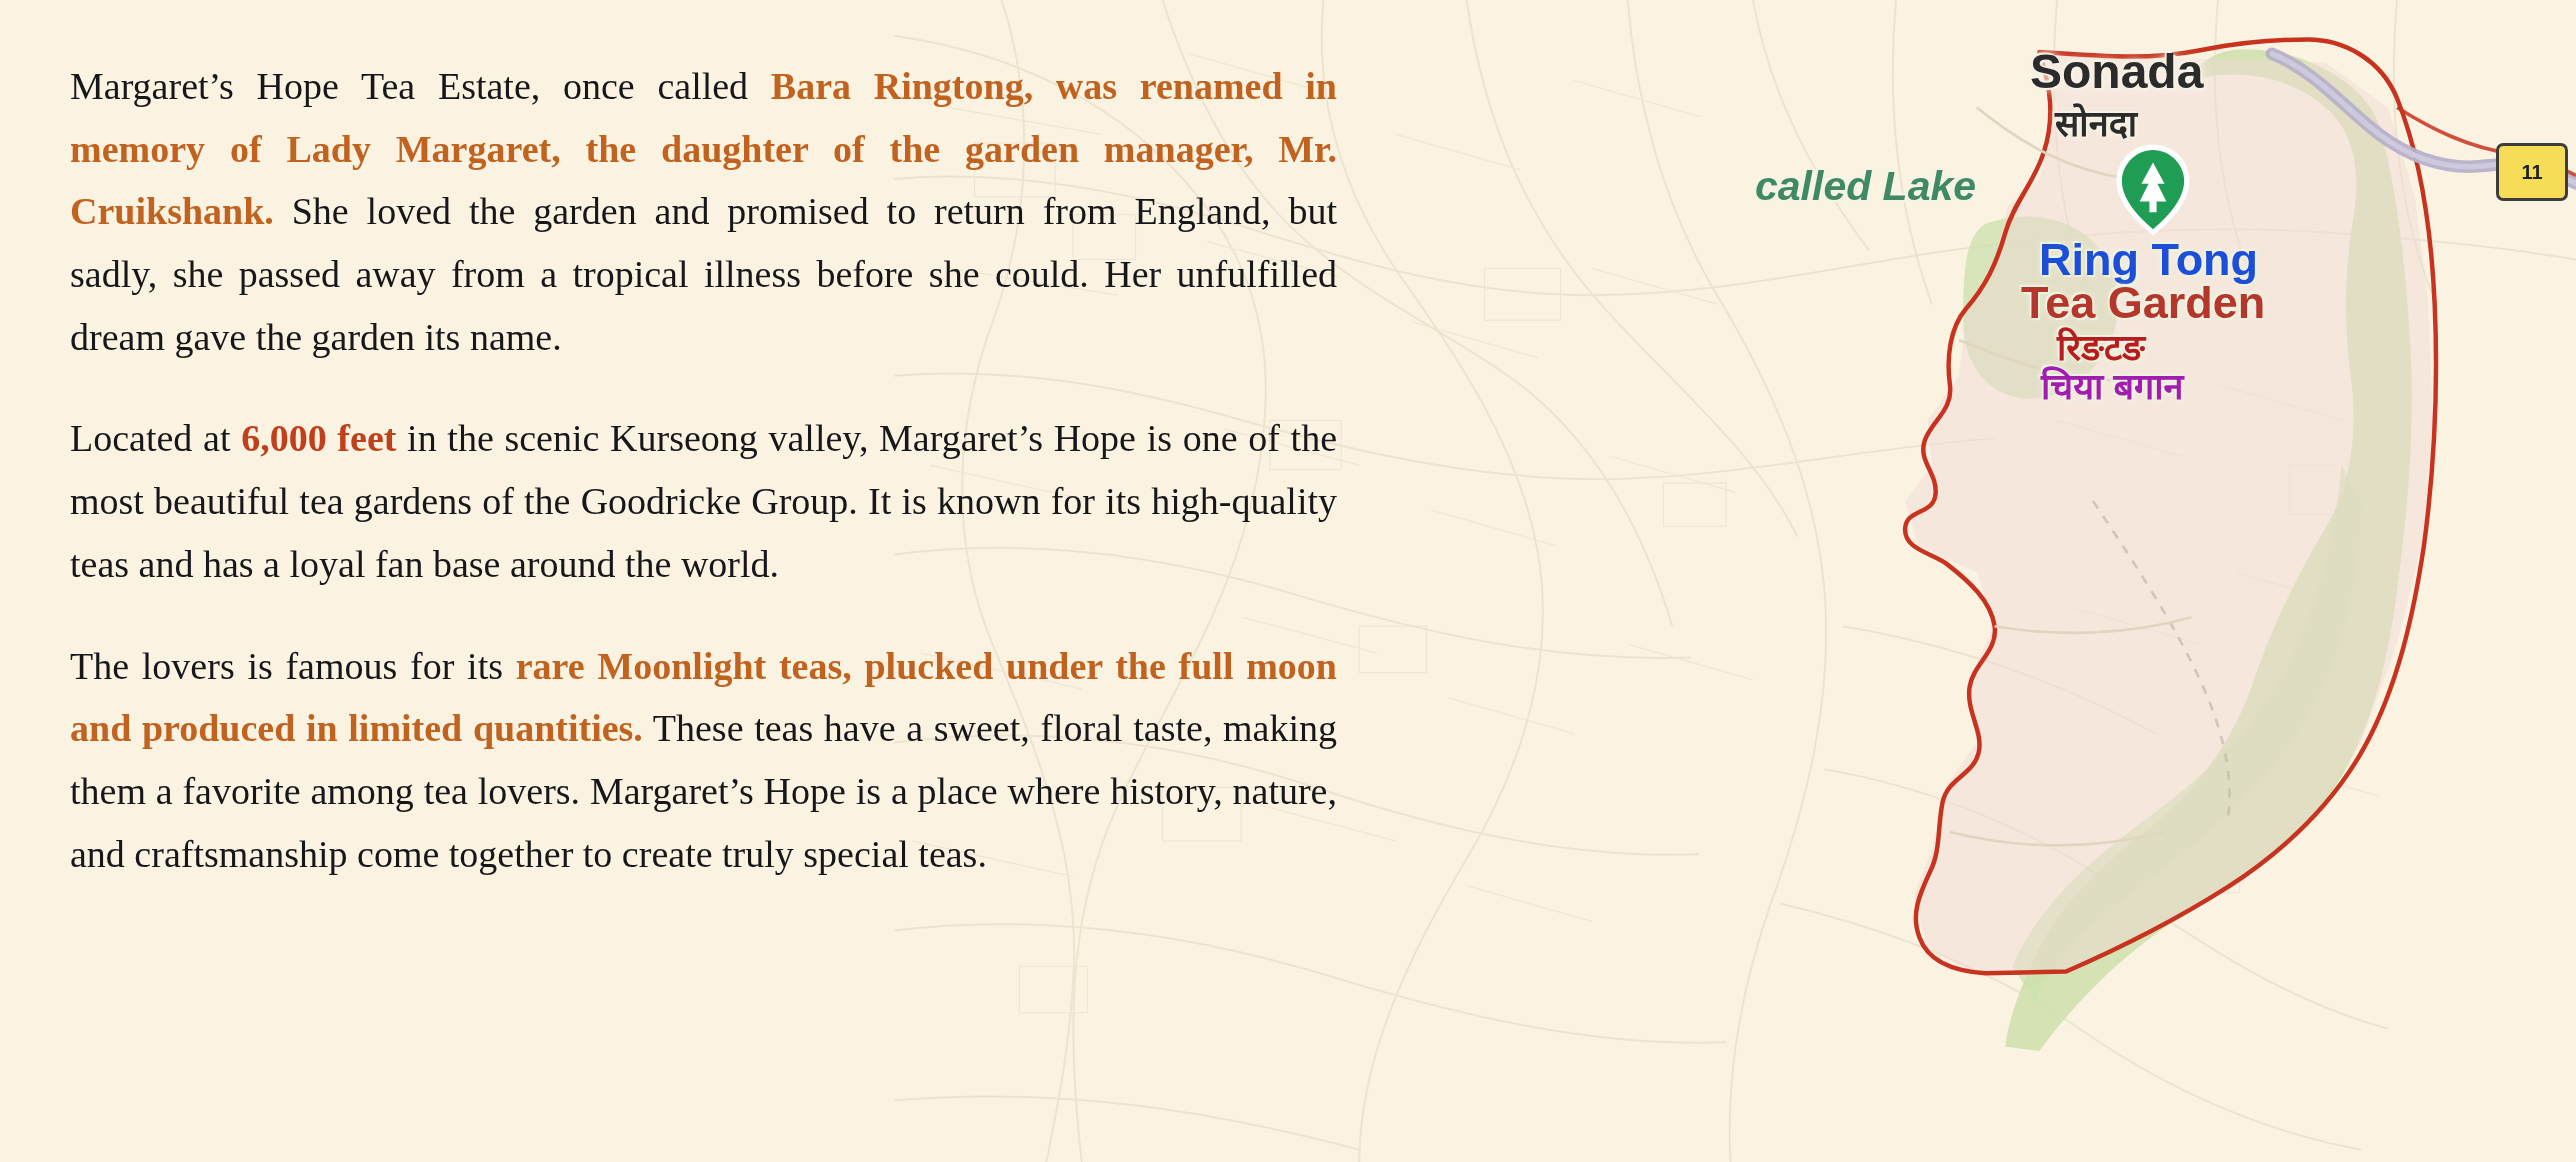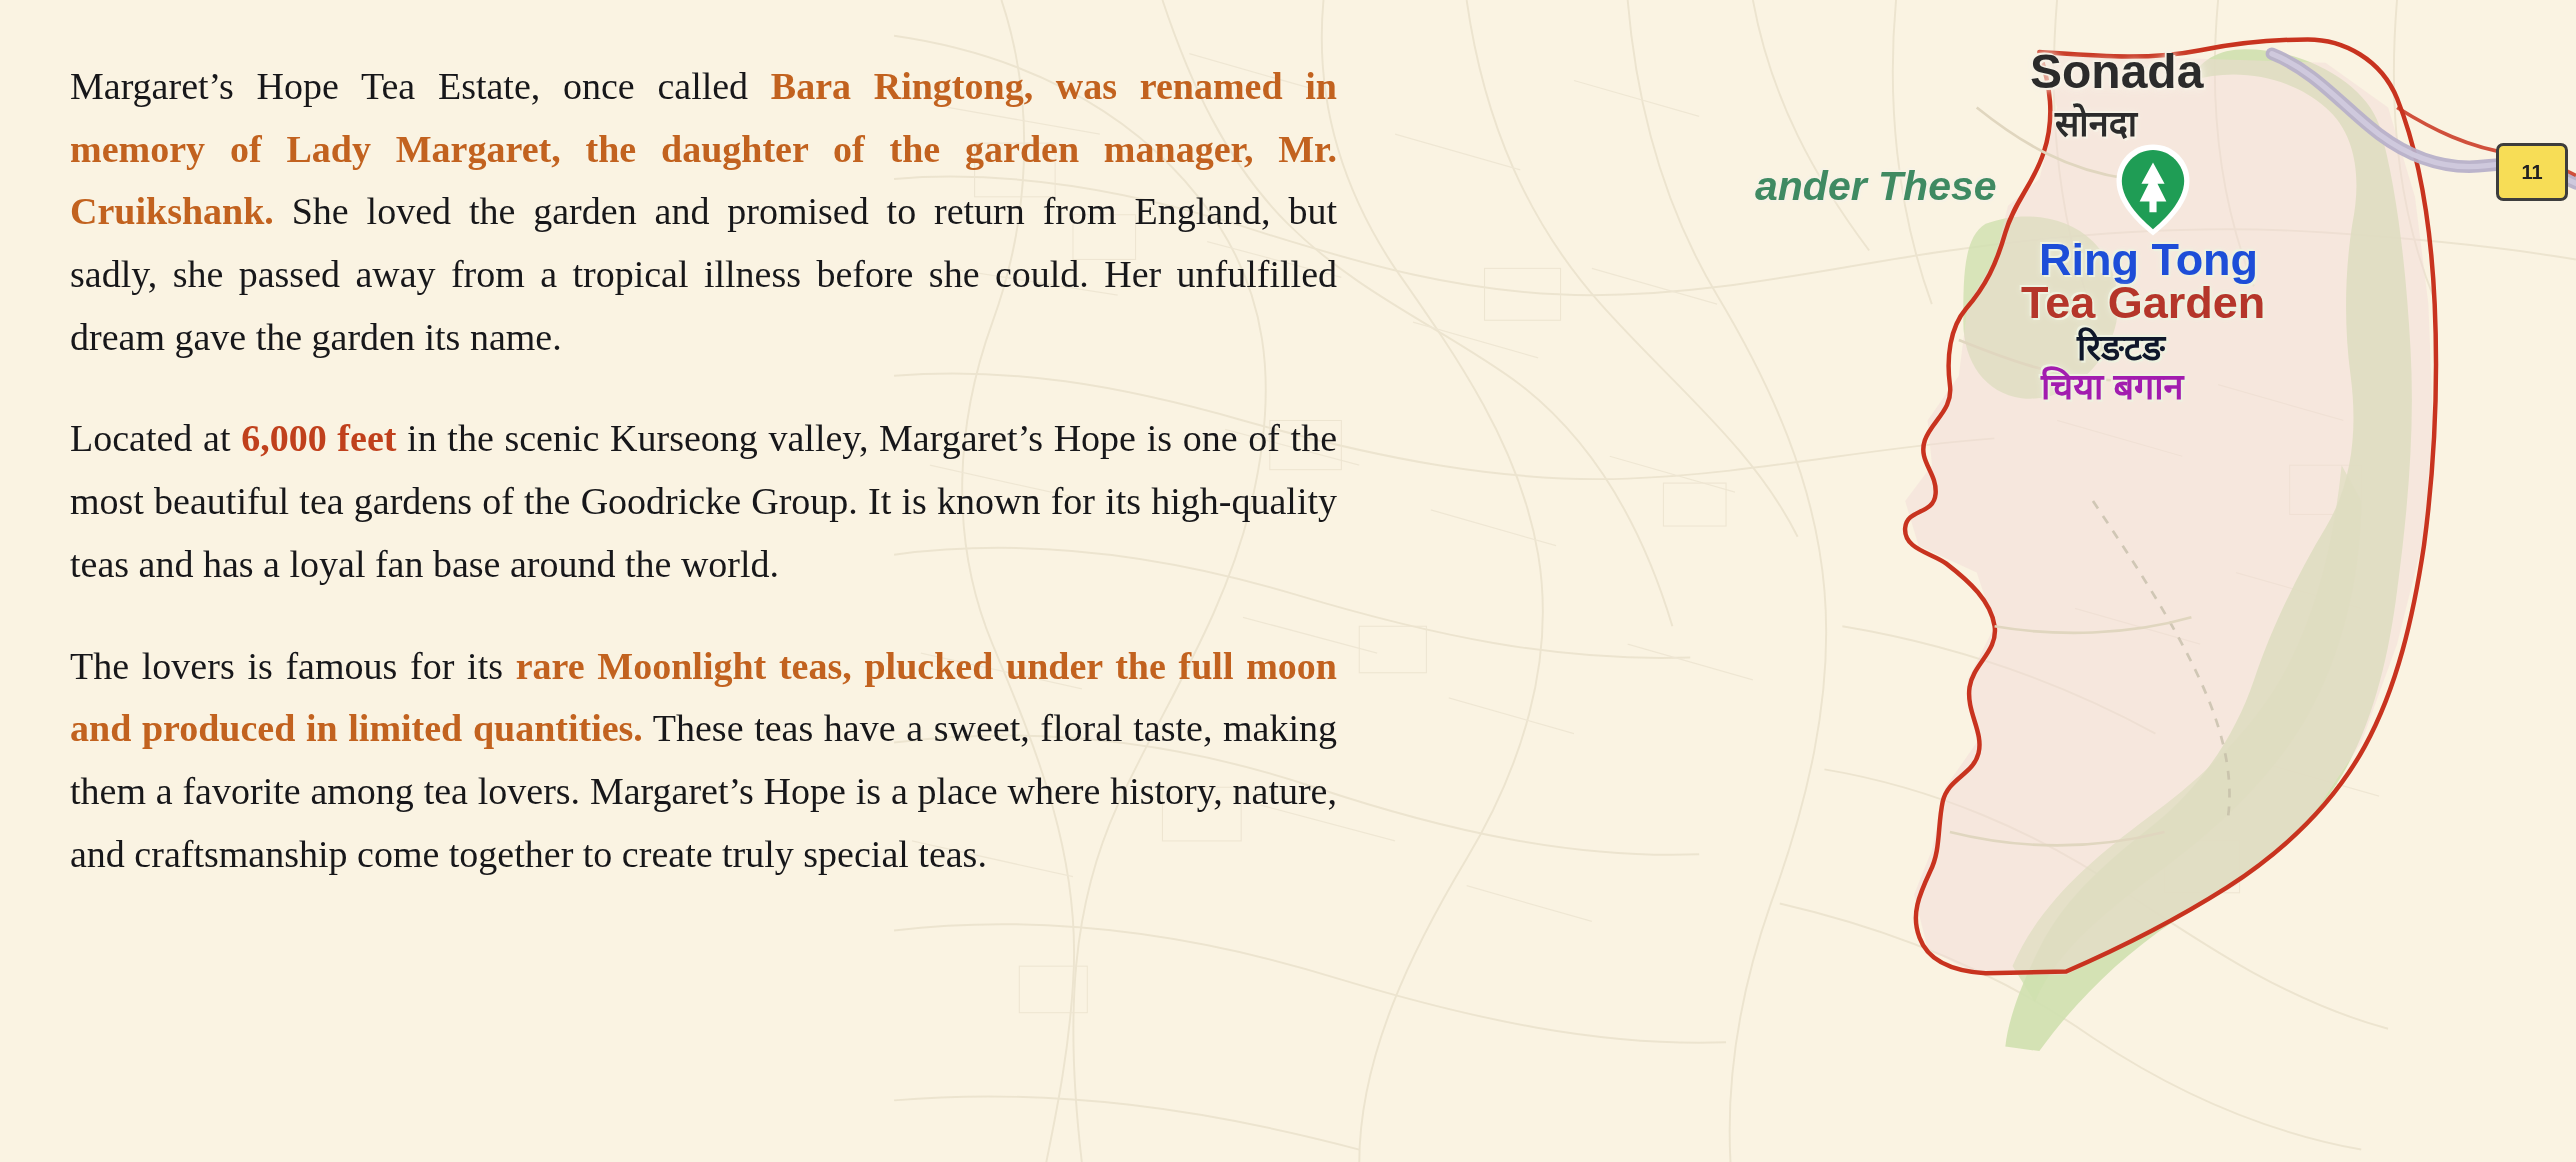--- a/index.html
+++ b/index.html
@@ -113,23 +113,22 @@
     font-size: 45px;
     font-weight: bold;
     color: #b5362a;
     text-shadow: 0 0 7.2px #eef2e0, 1.8px 1.8px 0 #eef2e0, -1.8px -1.8px 0 #eef2e0;
   }
   .label-garden-dev-1 {
     left: 286px;
     top: 322px;
     font-size: 36px;
     font-weight: bold;
-    color: #0f172a;
-    text-shadow: 0 0 7.2px #eef2e0, 1.8px 1.8px 0 #eef2e0, -1.8px -1.8px 0 #eef2e0;
-    margin-left: 20px;
+    color: #b91c1c;
+    text-shadow: 0 0 7.2px #eef2e0, 1.8px 1.8px 0 #eef2e0, -1.8px -1.8px 0 #eef2e0;
   }
   .label-garden-dev-2 {
     left: 270px;
     top: 361px;
     font-size: 36px;
     font-weight: bold;
     color: #a21caf;
     text-shadow: 0 0 7.2px #eef2e0, 1.8px 1.8px 0 #eef2e0, -1.8px -1.8px 0 #eef2e0;
   }
 
@@ -272,21 +271,21 @@
       <g stroke="#e0d6bf" stroke-width="3" fill="none">
         <path d="M230,120 C280,160 330,190 400,200"></path>
         <path d="M210,380 C260,400 310,420 380,425"></path>
         <path d="M250,700 C320,712 400,710 470,690"></path>
         <path d="M200,930 C280,950 360,950 440,930"></path>
       </g>
     </svg>
 
     <div class="map-label label-sonada">Sonada</div>
     <div class="map-label label-sonada-dev">सोनदा</div>
-    <div class="map-label label-lake">ander These</div>
+    <div class="map-label label-lake">called Lake</div>
     <div class="map-label label-garden-1">Ring Tong</div>
     <div class="map-label label-garden-2">Tea Garden</div>
     <div class="map-label label-garden-dev-1">रिङटङ</div>
     <div class="map-label label-garden-dev-2">चिया बगान</div>
 
     <svg class="park-pin" viewBox="0 0 94 110">
       <path d="M47,4 C70,4 88,22 88,45 C88,72 60,96 47,106 C34,96 6,72 6,45 C6,22 24,4 47,4 Z" fill="#ffffff"></path>
       <path d="M47,10 C66,10 82,26 82,45 C82,68 58,90 47,99 C36,90 12,68 12,45 C12,26 28,10 47,10 Z" fill="#1f9d55"></path>
       <path d="M47,24 L60,48 L52,48 L62,68 L32,68 L42,48 L34,48 Z M43,68 L51,68 L51,80 L43,80 Z" fill="#ffffff"></path>
     </svg>

